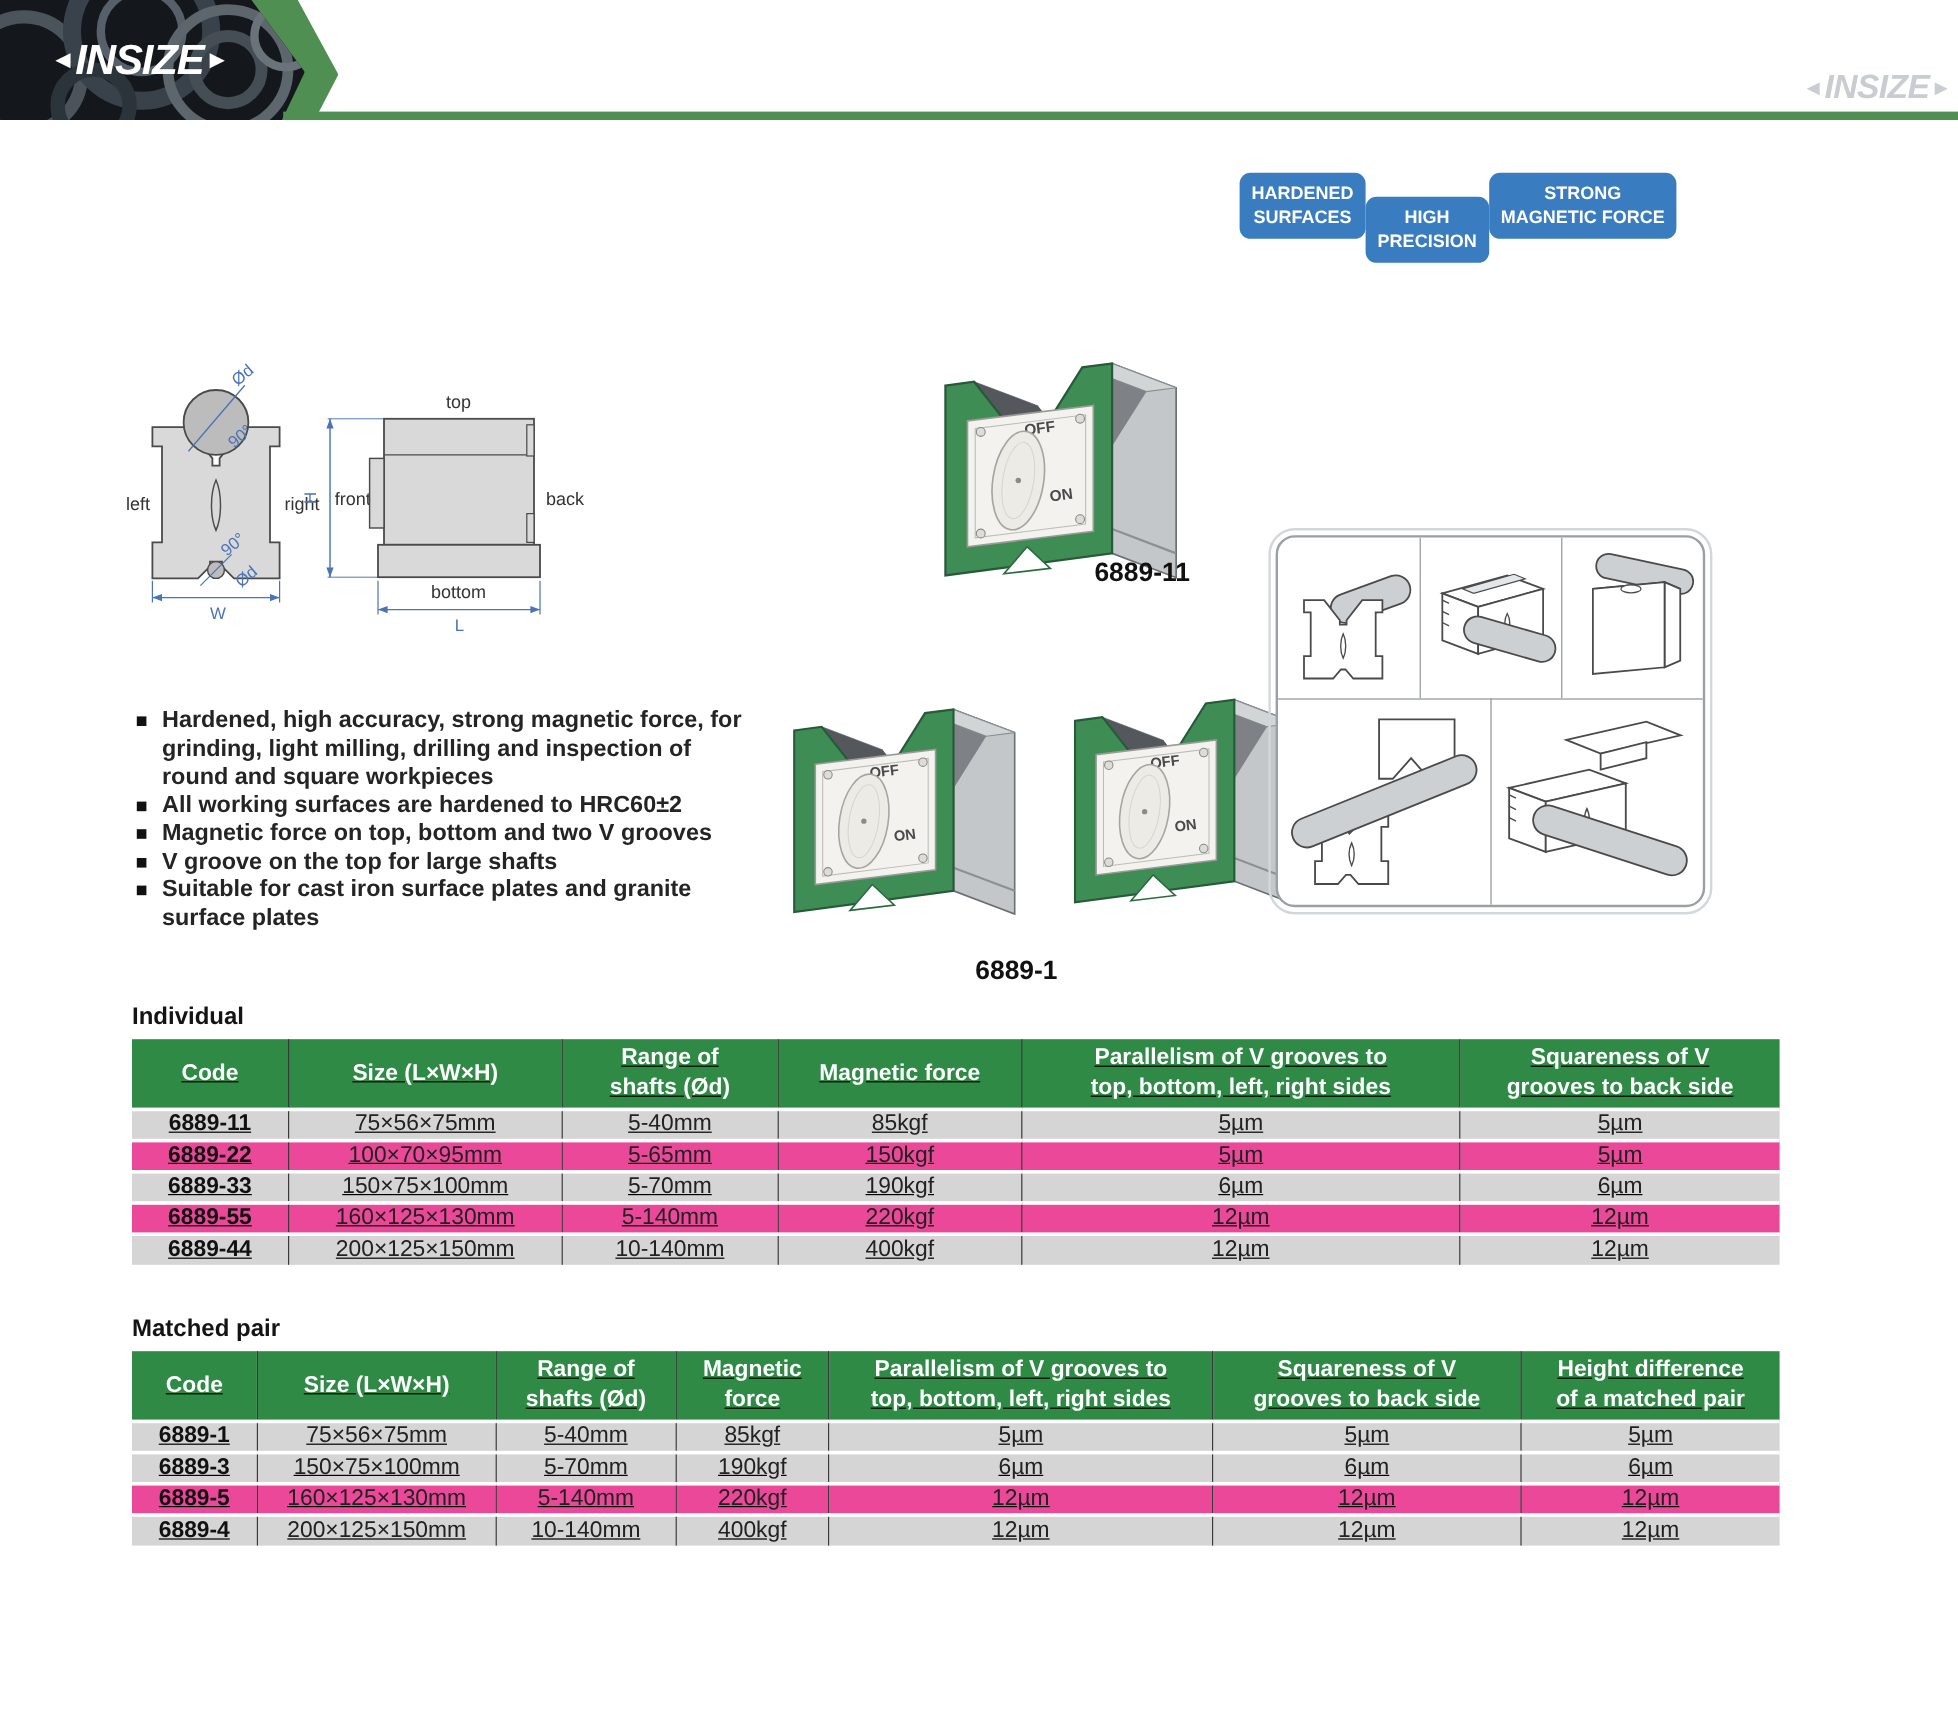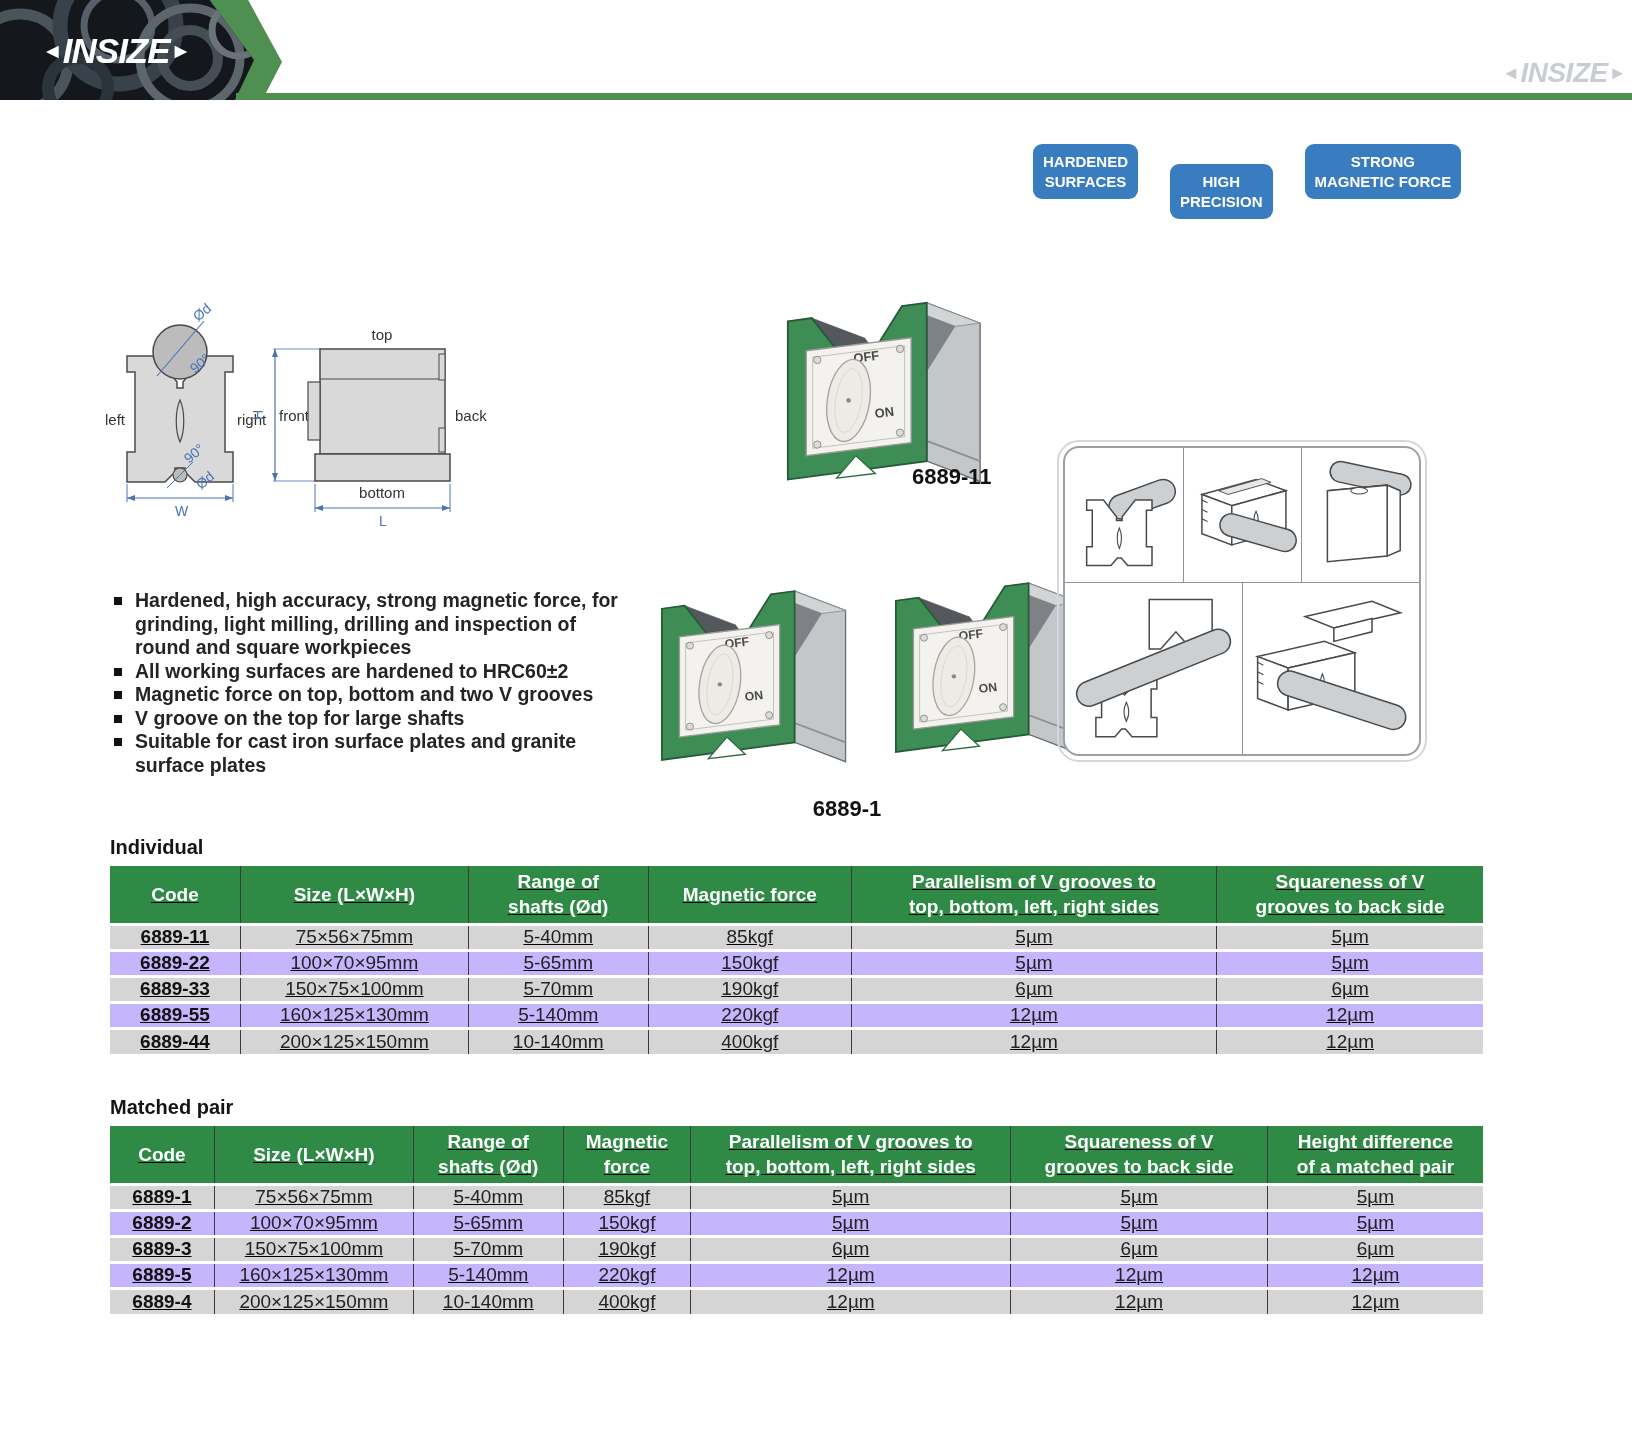--- a/index.html
+++ b/index.html
@@ -16,21 +16,21 @@
   .logo { position:absolute; left:42px; top:31px; color:#fff; font-style:italic; font-weight:bold;
     font-size:35px; letter-spacing:-1px; display:flex; align-items:center; gap:1px; }
   .logo .arr { font-size:21px; font-style:normal; }
   .watermark { position:absolute; right:6px; top:57px; color:#c9cdd1; font-style:italic; font-weight:bold;
     font-size:28px; display:flex; align-items:center; gap:1px; letter-spacing:-0.5px; }
   .watermark .arr { font-size:18px; font-style:normal; }
 
   
   .page-title { position:absolute; left:110px; top:132px; margin:0; font-size:29px; font-weight:bold;
     color:#141414; letter-spacing:0.2px; }
-  .badges { position:absolute; left:1033px; top:144px; display:flex; gap:32px; }
+  .badges { position:absolute; left:1033px; top:144px; display:flex; }
   .badge { background:#3a7cc0; color:#fff; border-radius:9px; font-weight:bold; font-size:15px;
     line-height:1.32; display:flex; align-items:center; justify-content:center; text-align:center;
     white-space:pre-line; padding:4px 10px; height:55px; }
   .badge:nth-child(1){ min-width:101px; }
   .badge:nth-child(2){ min-width:102px;margin-top:20px; }
   .badge:nth-child(3){ min-width:153px; }
 
   
   .diagrams { position:absolute; left:105px; top:284px; }
   .diagrams text { font-family:"Liberation Sans", sans-serif; }
@@ -67,21 +67,21 @@
   #t-individual { top:866px; }
   #t-matched { top:1126px; }
   .data-table th { background:#2f8a45; color:#fff; font-size:19px; font-weight:bold; height:58px;
     vertical-align:middle; text-align:center; white-space:pre-line; line-height:1.32;
     border-left:1px solid #3a3a3a; border-bottom:2px solid #fff; padding:0 4px; }
   .data-table th:first-child { border-left:none; }
   .data-table td { font-size:19px; color:#222; text-align:center; height:26px;
     border-left:1px solid #3a3a3a; border-top:3px solid #fff; padding:0 4px; }
   .data-table td:first-child { border-left:none; font-weight:bold; color:#111; }
   .data-table tr.odd td { background:#d5d5d5; }
-  .data-table tr.even td { background:#c4b5fd; }
+  .data-table tr.even td { background:#ec4899; }
 </style>
 </head>
 <body>
 
 <div class="page">
 
   <div class="hdr">
     <div class="hdr-chevron"></div>
     <div class="hdr-photo">
       <svg width="254" height="100">
@@ -362,29 +362,20 @@
       <tbody>
         <tr class="odd">
           <td>6889-1</td>
           <td>75×56×75mm</td>
           <td>5-40mm</td>
           <td>85kgf</td>
           <td>5µm</td>
           <td>5µm</td>
           <td>5µm</td>
         </tr>
-        <tr class="even">
-          <td>6889-2</td>
-          <td>100×70×95mm</td>
-          <td>5-65mm</td>
-          <td>150kgf</td>
-          <td>5µm</td>
-          <td>5µm</td>
-          <td>5µm</td>
-        </tr>
         <tr class="odd">
           <td>6889-3</td>
           <td>150×75×100mm</td>
           <td>5-70mm</td>
           <td>190kgf</td>
           <td>6µm</td>
           <td>6µm</td>
           <td>6µm</td>
         </tr>
         <tr class="even">

